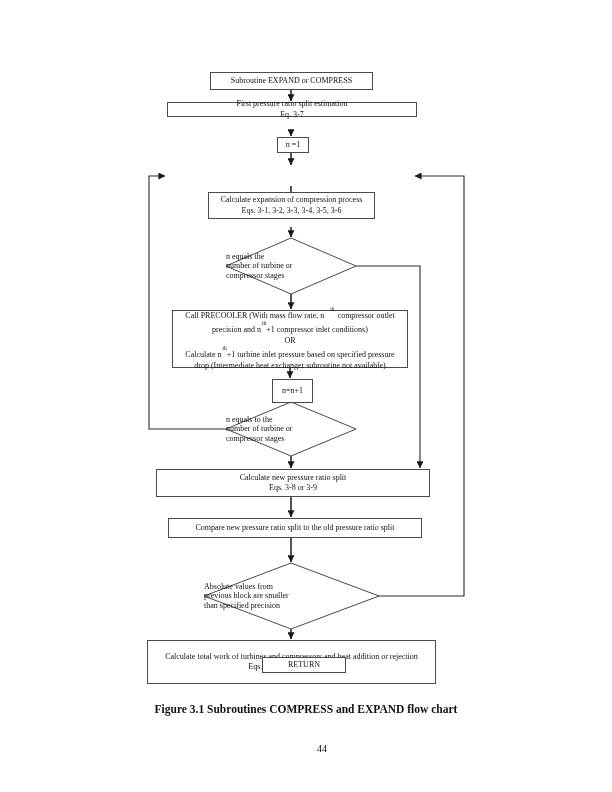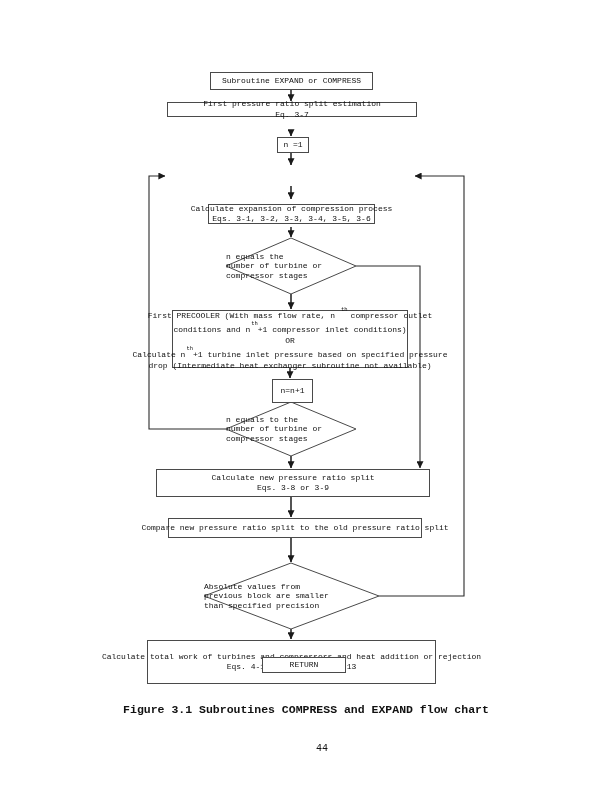--- a/index.html
+++ b/index.html
@@ -1,21 +1,21 @@
 <!DOCTYPE html>
 <html><head>
 <meta charset="utf-8">
 <style>
   html, body { margin: 0; padding: 0; background: #ffffff; }
   .page {
     position: relative;
     width: 612px;
     height: 792px;
     background: #ffffff;
-    font-family: Liberation Mono, monospace;
+    font-family: Liberation Serif, serif;
     color: #111111;
     overflow: hidden;
   }
   svg.connectors {
     position: absolute;
     left: 0; top: 0;
     width: 612px; height: 792px;
   }
   .node {
     position: absolute;
@@ -118,34 +118,34 @@
   <div class="node" style="left:167px; top:102px; width:250px; height:15px;">
     <span class="ln">First pressure ratio split estimation</span>
     <span class="ln">Eq. 3-7</span>
   </div>
 
   <div class="node" style="left:277px; top:137px; width:32px; height:16px;">
     <span class="ln">n =1</span>
   </div>
 
 
-  <div class="node" style="left:208px; top:204px; width:167px; height:20px;">
+  <div class="node" style="left:208px; top:192px; width:167px; height:27px;">
     <span class="ln">Calculate expansion of compression process</span>
     <span class="ln">Eqs. 3-1, 3-2, 3-3, 3-4, 3-5, 3-6</span>
   </div>
 
   <div class="diamond-label" style="left:226px; top:238px; width:130px; height:56px;">
     <span>n equals the</span>
     <span>number of turbine or</span>
     <span>compressor stages</span>
   </div>
 
   <div class="node precooler" style="left:172px; top:310px; width:236px; height:58px;">
-    <span class="ln"><span>First PRECOOLER (With mass flow rate, n</span><sup class="wide-gap">th</sup><span>compressor outlet</span></span>
-    <span class="ln"><span>conditions and n</span><sup class="tight">th</sup><span>+1 compressor inlet conditions)</span></span>
+    <span class="ln"><span>Call PRECOOLER (With mass flow rate, n</span><sup class="wide-gap">th</sup><span>compressor outlet</span></span>
+    <span class="ln"><span>precision and n</span><sup class="tight">th</sup><span>+1 compressor inlet conditions)</span></span>
     <span class="ln">OR</span>
     <span class="ln"><span>Calculate n</span><sup class="tight">th</sup><span>+1 turbine inlet pressure based on specified pressure</span></span>
     <span class="ln">drop (Intermediate heat exchanger subroutine not available)</span>
   </div>
 
   <div class="node" style="left:272px; top:379px; width:41px; height:24px;">
     <span class="ln">n=n+1</span>
   </div>
 
   <div class="diamond-label" style="left:226px; top:402px; width:130px; height:54px;">

